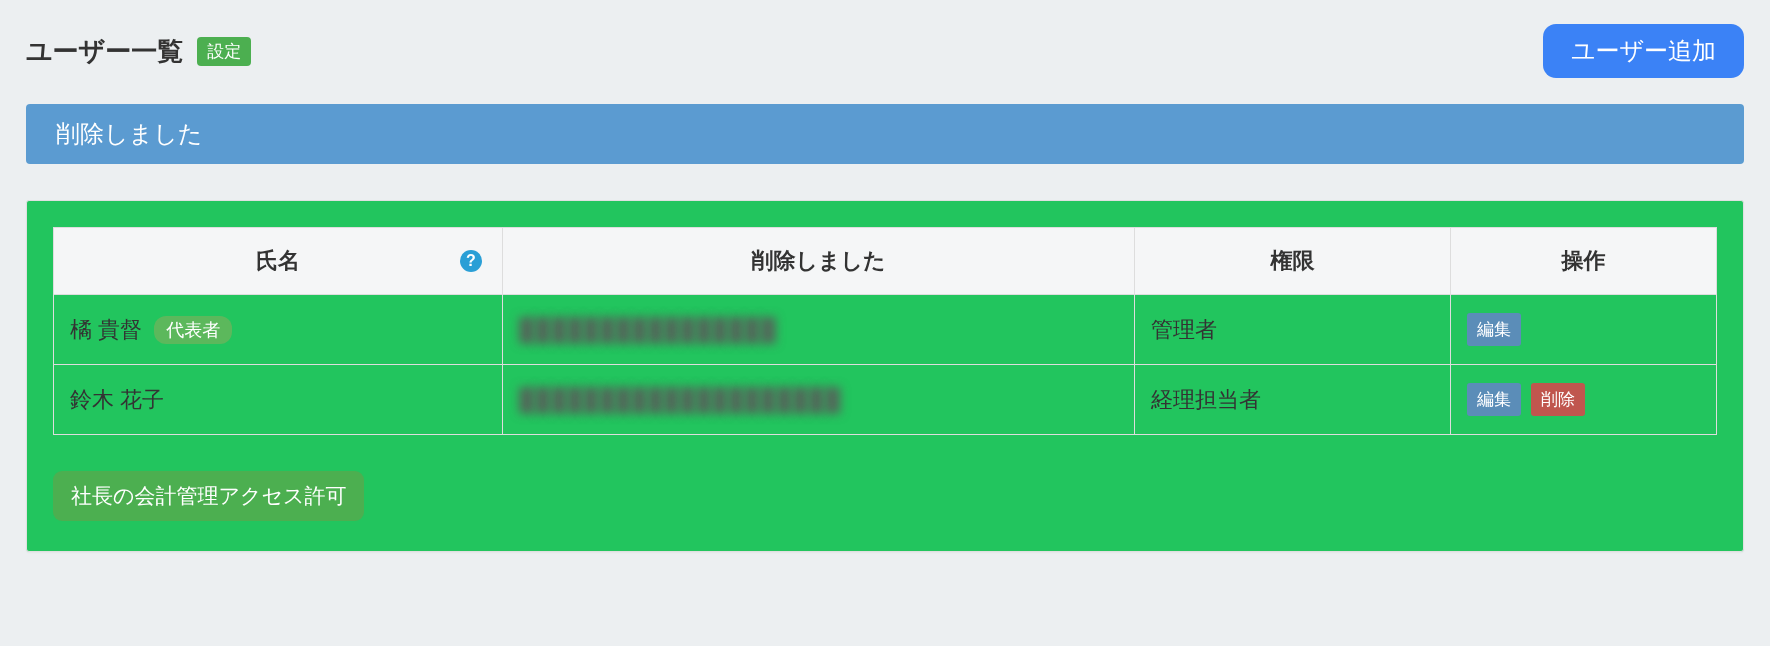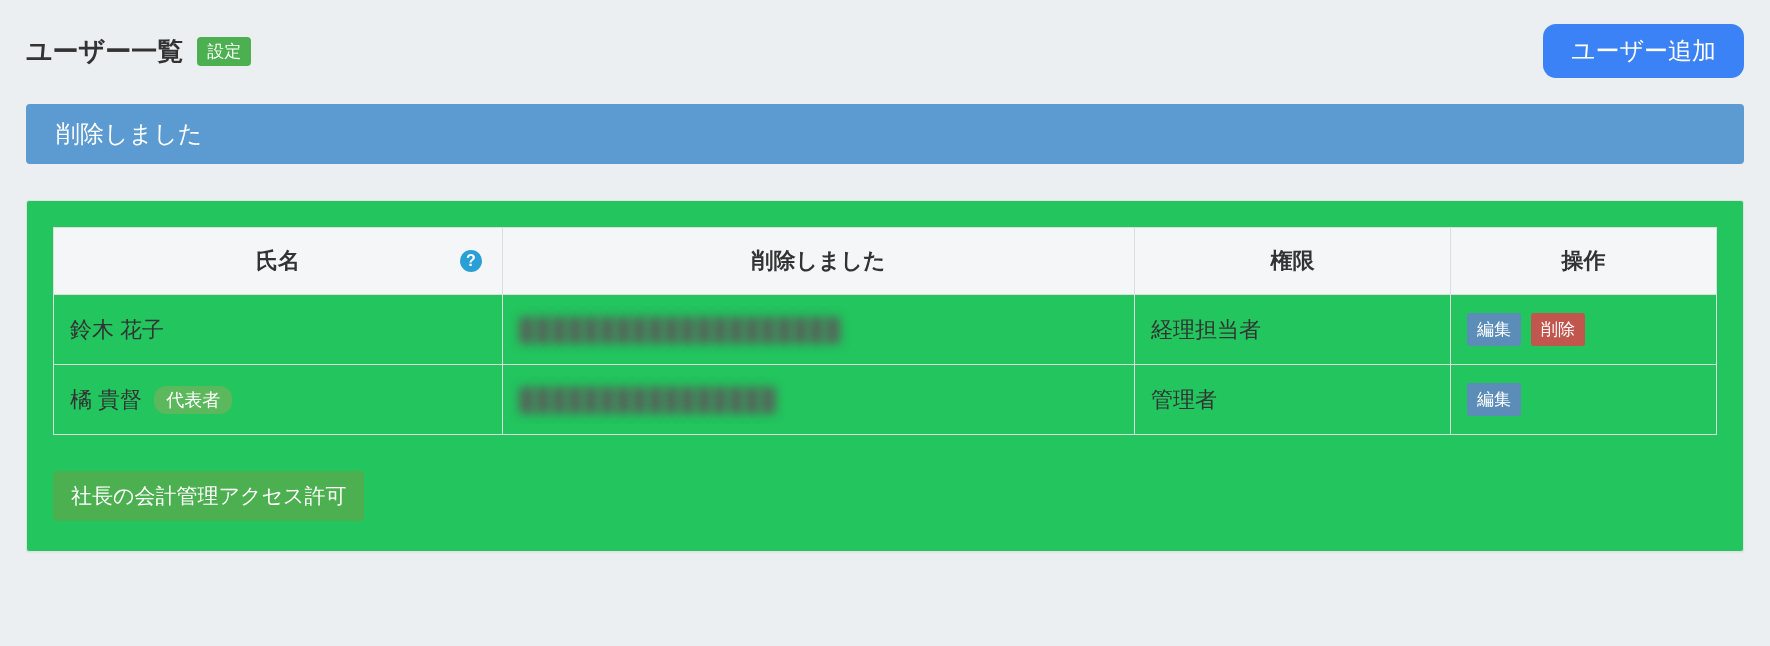--- a/index.html
+++ b/index.html
@@ -122,21 +122,21 @@
       right: 20px;
       top: 50%;
       transform: translateY(-50%);
     }
     .access-btn {
       background: #4caf50;
       color: #fff;
       font-size: 21px;
       padding: 11px 18px;
       border: none;
-      border-radius: 3px;
+      border-radius: 9px;
       cursor: pointer;
     }
     .col-name { width: 27%; }
     .col-email { width: 38%; }
     .col-role { width: 19%; }
     .col-action { width: 16%; margin-left: 16px; }
   </style>
 </head>
 <body>
 
@@ -162,44 +162,44 @@
         </th>
         <th class="col-email">削除しました</th>
         <th class="col-role">権限</th>
         <th class="col-action">操作</th>
       </tr>
     </thead>
     <tbody>
       <tr>
         <td>
           <div class="name-cell">
+            <span>橘 貴督</span>
+            <span class="rep-badge">代表者</span>
+          </div>
+        </td>
+        <td>
+          <span class="blurred">████████████████</span>
+        </td>
+        <td>管理者</td>
+        <td class="action-cell">
+          <button class="btn-sm btn-edit">編集</button>
+        </td>
+      </tr>
+      <tr>
+        <td>
+          <div class="name-cell">
             <span>鈴木 花子</span>
           </div>
         </td>
         <td>
           <span class="blurred">████████████████████</span>
         </td>
         <td>経理担当者</td>
         <td class="action-cell">
           <button class="btn-sm btn-edit">編集</button>
           <button class="btn-sm btn-delete">削除</button>
         </td>
       </tr>
-      <tr>
-        <td>
-          <div class="name-cell">
-            <span>橘 貴督</span>
-            <span class="rep-badge">代表者</span>
-          </div>
-        </td>
-        <td>
-          <span class="blurred">████████████████</span>
-        </td>
-        <td>管理者</td>
-        <td class="action-cell">
-          <button class="btn-sm btn-edit">編集</button>
-        </td>
-      </tr>
     </tbody>
   </table>
 
   <button class="access-btn">社長の会計管理アクセス許可</button>
 </div>
 
 </body></html>

